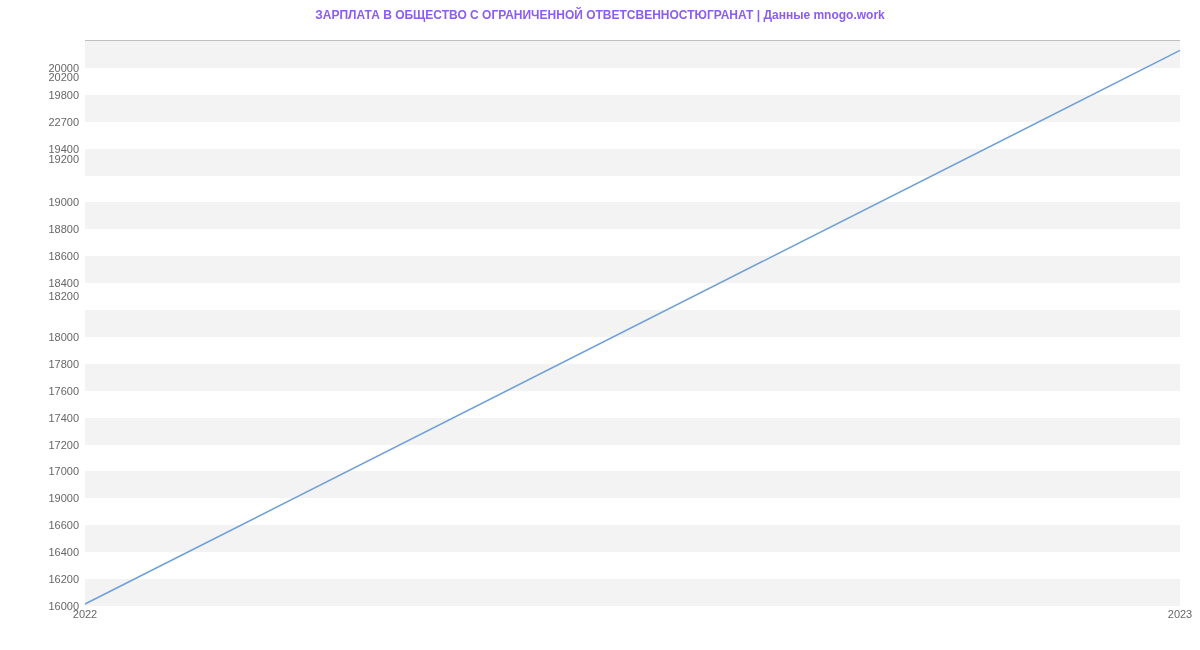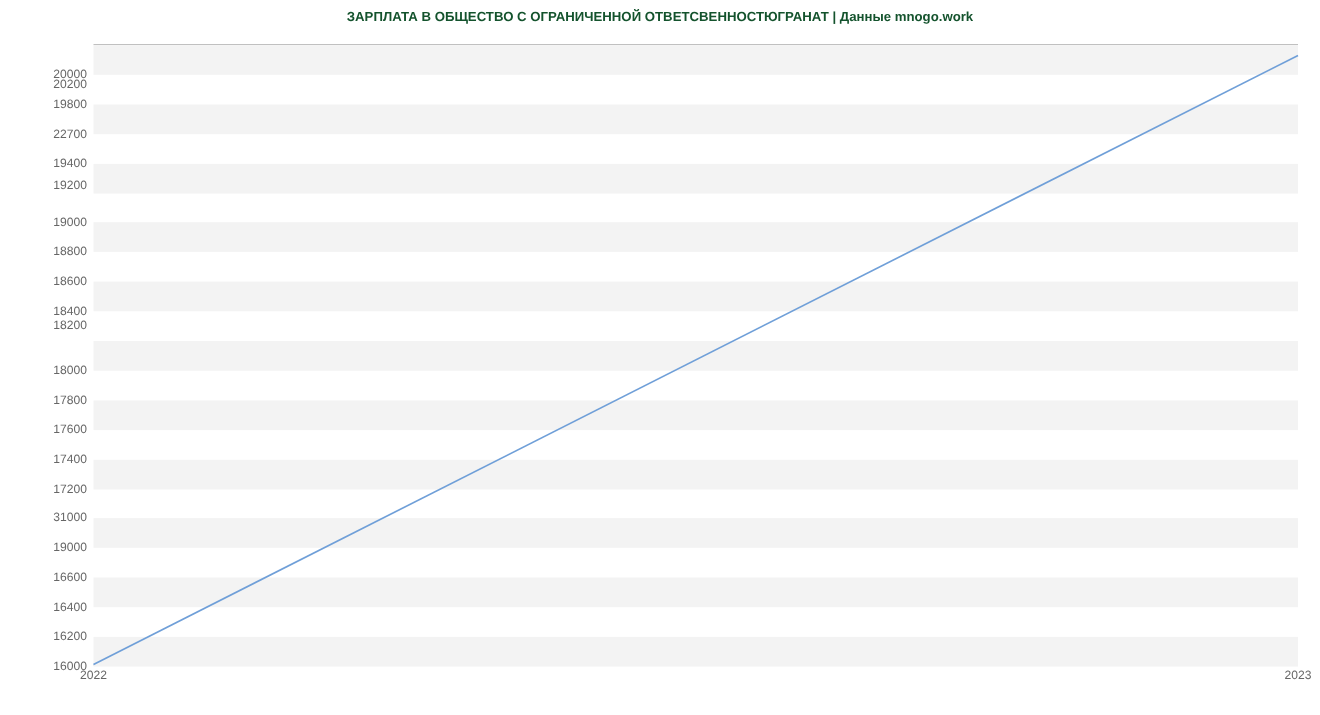--- a/index.html
+++ b/index.html
@@ -17,21 +17,21 @@
     height: 650px;
   }
   .chart-title {
     position: absolute;
     top: 8px;
     left: 0;
     width: 100%;
     text-align: center;
     font-size: 12px;
     font-weight: bold;
-    color: #14532d;
+    color: #8b5cf6;
   }
   .plot-area {
     position: absolute;
     border-top: 1px solid #c0c0c0;
     border-bottom: 1px solid #c0c0c0;
     box-sizing: border-box;
   }
   .band {
     position: absolute;
     left: 0;
@@ -82,32 +82,32 @@
       <div class="band" style="top: 484.286px; height: 26.9048px;"></div>
       <div class="band" style="top: 538.095px; height: 26.9048px;"></div>
     <svg class="line-layer" id="line-layer" viewBox="0 0 1095 565" preserveAspectRatio="none">
         <path d="M0 565 L1095 9.416666666666696" fill="none" stroke="#6f9fd8" stroke-width="1.5"></path>
       </svg>
   <div class="y-tick-label" style="top: 565px;">16000</div>
       <div class="y-tick-label" style="top: 538.095px;">16200</div>
       <div class="y-tick-label" style="top: 511.19px; margin-left: 18px;">16400</div>
       <div class="y-tick-label" style="top: 484.286px;">16600</div>
       <div class="y-tick-label" style="top: 457.381px;">19000</div>
-      <div class="y-tick-label" style="top: 430.476px;">31000</div>
+      <div class="y-tick-label" style="top: 430.476px;">17000</div>
       <div class="y-tick-label" style="top: 403.571px;">17200</div>
       <div class="y-tick-label" style="top: 376.667px;">17400</div>
       <div class="y-tick-label" style="top: 349.762px;">17600</div>
       <div class="y-tick-label" style="top: 322.857px;">17800</div>
       <div class="y-tick-label" style="top: 295.952px;">18000</div>
       <div class="y-tick-label" style="top: 255px;">18200</div>
       <div class="y-tick-label" style="top: 242.143px;">18400</div>
       <div class="y-tick-label" style="top: 215.238px;">18600</div>
       <div class="y-tick-label" style="top: 188.333px;">18800</div>
       <div class="y-tick-label" style="top: 161.429px;">19000</div>
-      <div class="y-tick-label" style="top: 128px; margin-left: 24px;">19200</div>
+      <div class="y-tick-label" style="top: 118px; margin-left: 24px;">19200</div>
       <div class="y-tick-label" style="top: 107.619px;">19400</div>
       <div class="y-tick-label" style="top: 80.7143px;">22700</div>
       <div class="y-tick-label" style="top: 53.8095px;">19800</div>
       <div class="y-tick-label" style="top: 26.9048px;">20000</div>
       <div class="y-tick-label" style="top: 0px; margin-top: 36px;">20200</div>
       <div class="x-tick-label" style="left: 0px;">2022</div>
       <div class="x-tick-label" style="left: 1095px;">2023</div>
     </div>
 </div>
 

